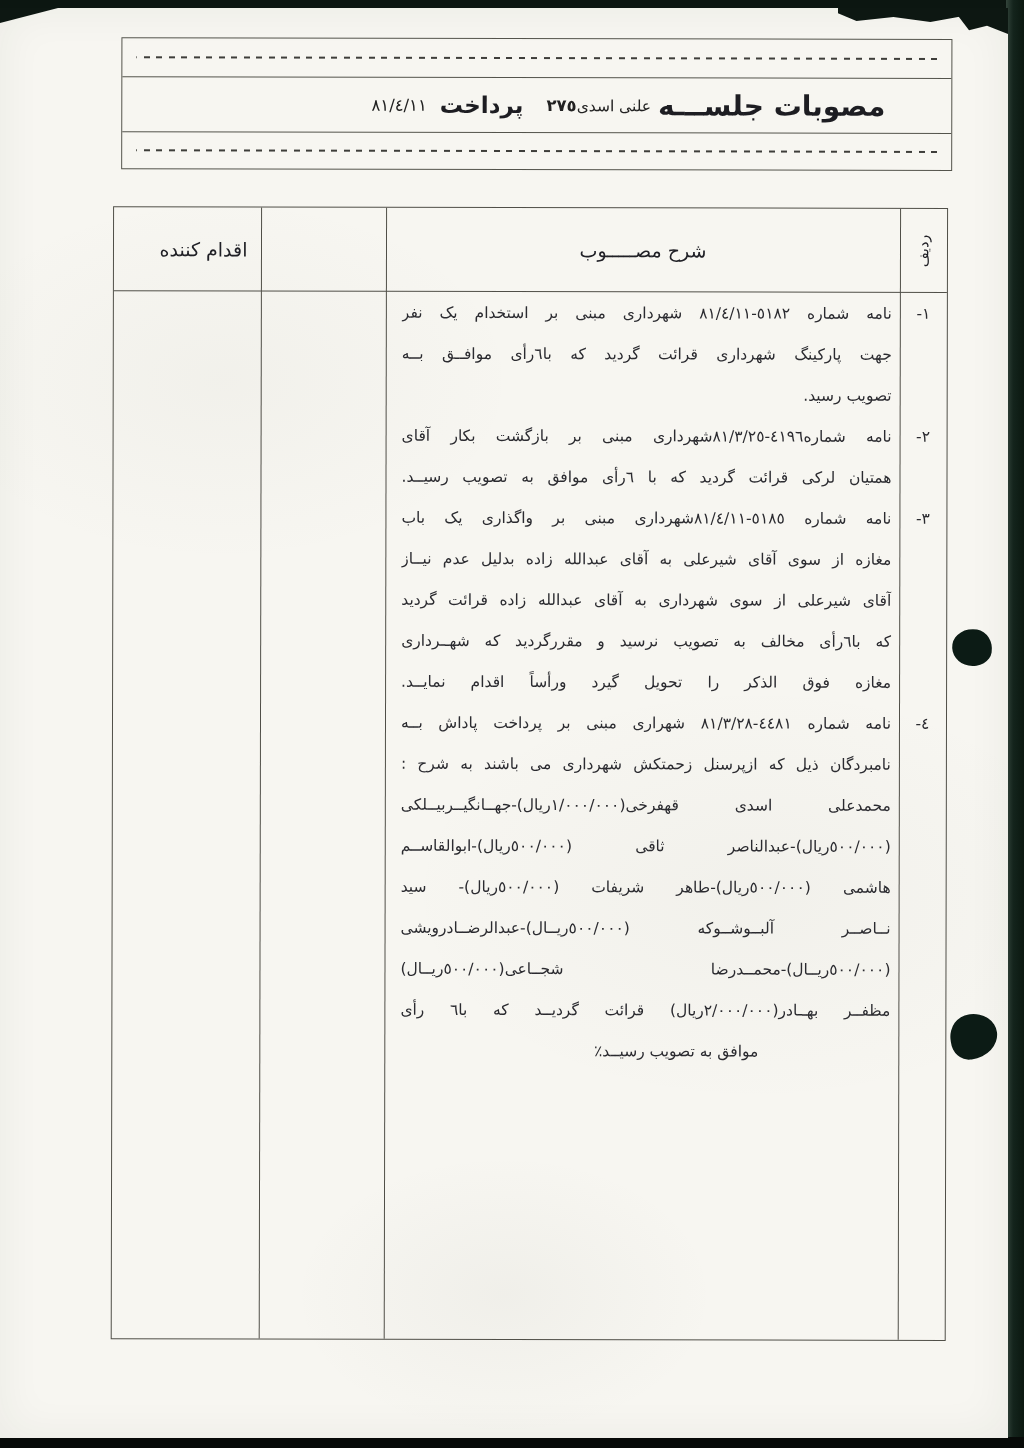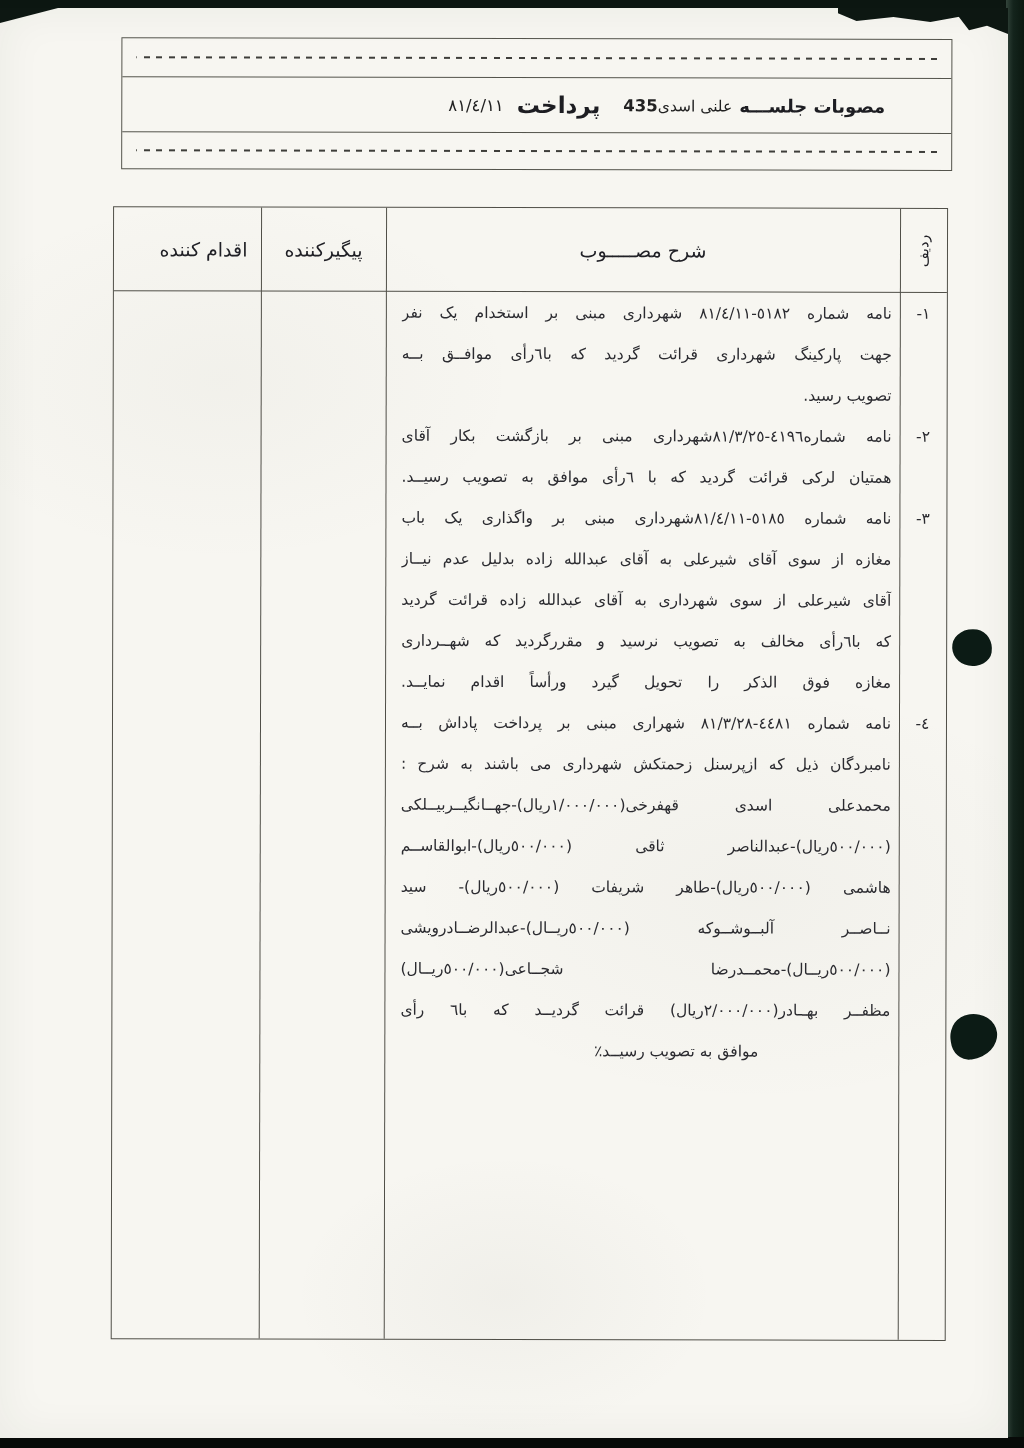--- a/index.html
+++ b/index.html
@@ -36,21 +36,21 @@
   .punch2{position:absolute;left:951px;top:1005px;width:47px;height:45px;background:#0c1b15;
     border-radius:46% 54% 62% 38%/52% 48% 55% 45%;transform:rotate(-7deg);}
   
   .hdrbox{position:absolute;left:120px;top:30px;width:829px;height:130px;border:1.5px solid #54544c;}
   .hrow1{height:38px;border-bottom:1.2px solid #54544c;display:flex;align-items:center;}
   .hrow2{height:54px;border-bottom:1.2px solid #54544c;}
   .hrow3{height:36px;display:flex;align-items:center;}
   .dashline{height:2.4px;flex:1;margin:0 14px;
     background:repeating-linear-gradient(to left,#3e3e3a 0 6px,transparent 6px 12.5px);}
   .titlerow{direction:rtl;height:54px;display:flex;align-items:center;padding-right:66px;gap:7px;}
-  .t-main{font-weight:700;font-size:18px;letter-spacing:0;color:#1d1d22;}
+  .t-main{font-weight:700;font-size:28px;letter-spacing:0;color:#1d1d22;}
   .t-session{font-size:15.5px;color:#222;}
   .t-session b{font-size:16.5px;}
   .t-morekh{font-weight:700;font-size:23px;color:#1d1d22;margin-right:16px;}
   .t-date{font-size:16.5px;color:#222;margin-right:6px;}
   
   .table{position:absolute;left:112px;top:199px;width:833px;height:1131px;border:1.5px solid #504f48;}
   .vline{position:absolute;top:0;height:100%;width:0;border-left:1.3px solid #504f48;}
   .v1{left:147px}.v2{left:272px}.v3{left:786px}
   .hline{position:absolute;left:0;width:100%;top:83px;border-top:1.3px solid #504f48;}
   .colhead{position:absolute;top:0;height:83px;display:flex;align-items:center;justify-content:center;
@@ -79,37 +79,36 @@
 
 <div class="paper">
   <div class="content">
 
     <div class="hdrbox">
       <div class="hrow1">
         <div class="dashline"></div>
       </div>
       <div class="hrow2 titlerow">
         <span class="t-main">مصوبات جلســـه</span>
-        <span class="t-session"><span>علنی اسدی</span><b>435</b></span>
+        <span class="t-session"><span>علنی اسدی</span><b>٢٧٥</b></span>
         <span class="t-morekh">پرداخت</span>
         <span class="t-date">٨١/٤/١١</span>
       </div>
       <div class="hrow3">
         <div class="dashline"></div>
       </div>
     </div>
 
     <div class="table">
       <div class="vline v1"></div>
       <div class="vline v2"></div>
       <div class="vline v3"></div>
       <div class="hline"></div>
 
       <div class="colhead ch-eqdam">اقدام کننده</div>
-      <div class="colhead ch-peygir">پیگیرکننده</div>
       <div class="colhead ch-sharh">شرح مصـــــوب</div>
       <div class="colhead ch-radif">
           <span>ردیف</span>
         </div>
 
       <div class="col-desc" id="descCol">
           <div class="item">
             <div class="line j">نامه شماره ٥١٨٢-٨١/٤/١١ شهرداری مبنی بر استخدام یک نفر</div>
             <div class="line j">جهت پارکینگ شهرداری قرائت گردید که با٦رأی موافــق بــه</div>
             <div class="line r">تصویب رسید.</div>

